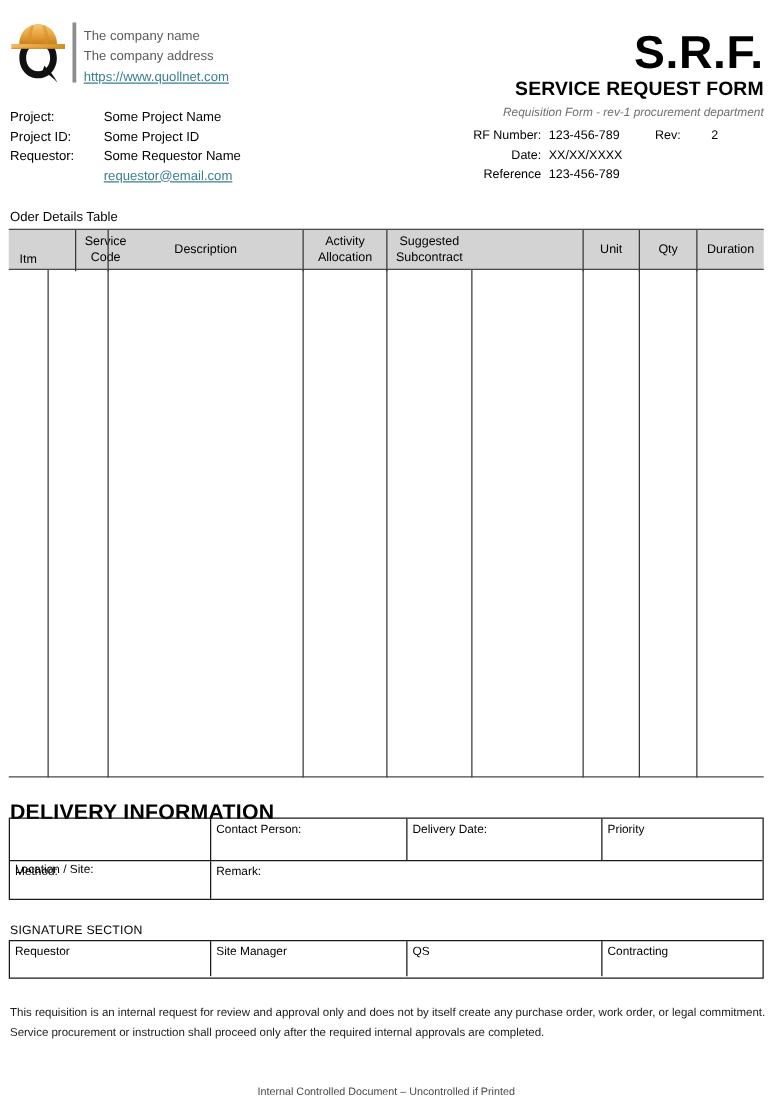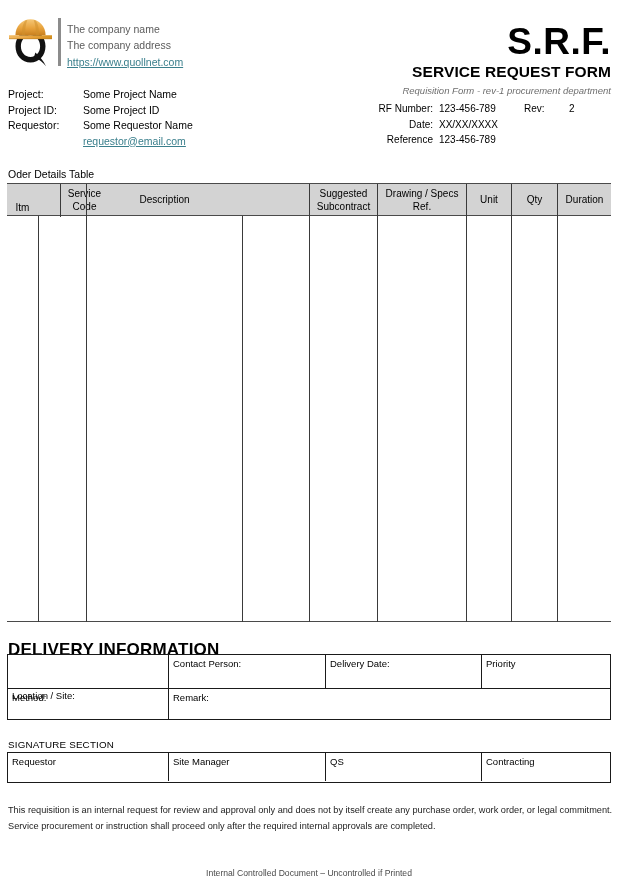--- a/index.html
+++ b/index.html
@@ -359,25 +359,25 @@
 
   <div class="order-table">
     <div class="ot-head">
       <div class="ot-cell-head bottomalign" style="left:0px;width:31px;">Itm</div>
       <div class="ot-cell-head bl" style="left:31px;width:48px;margin-left:22px;">
           <span>Service<br>Code</span>
         </div>
       <div class="ot-cell-head bl" style="left:79px;width:156px;">
           <span>Description</span>
         </div>
+      <div class="ot-cell-head bl" style="left:235px;width:67px;">
+          <span>Activity<br>Allocation</span>
+        </div>
       <div class="ot-cell-head bl" style="left:302px;width:68px;">
           <span>Suggested<br>Subcontract</span>
-        </div>
-      <div class="ot-cell-head bl" style="left:370px;width:89px;">
-          <span>Drawing / Specs<br>Ref.</span>
         </div>
       <div class="ot-cell-head bl" style="left:459px;width:45px;">
           <span>Unit</span>
         </div>
       <div class="ot-cell-head bl" style="left:504px;width:46px;">
           <span>Qty</span>
         </div>
       <div class="ot-cell-head bl" style="left:550px;width:54px;">
           <span>Duration</span>
         </div>

